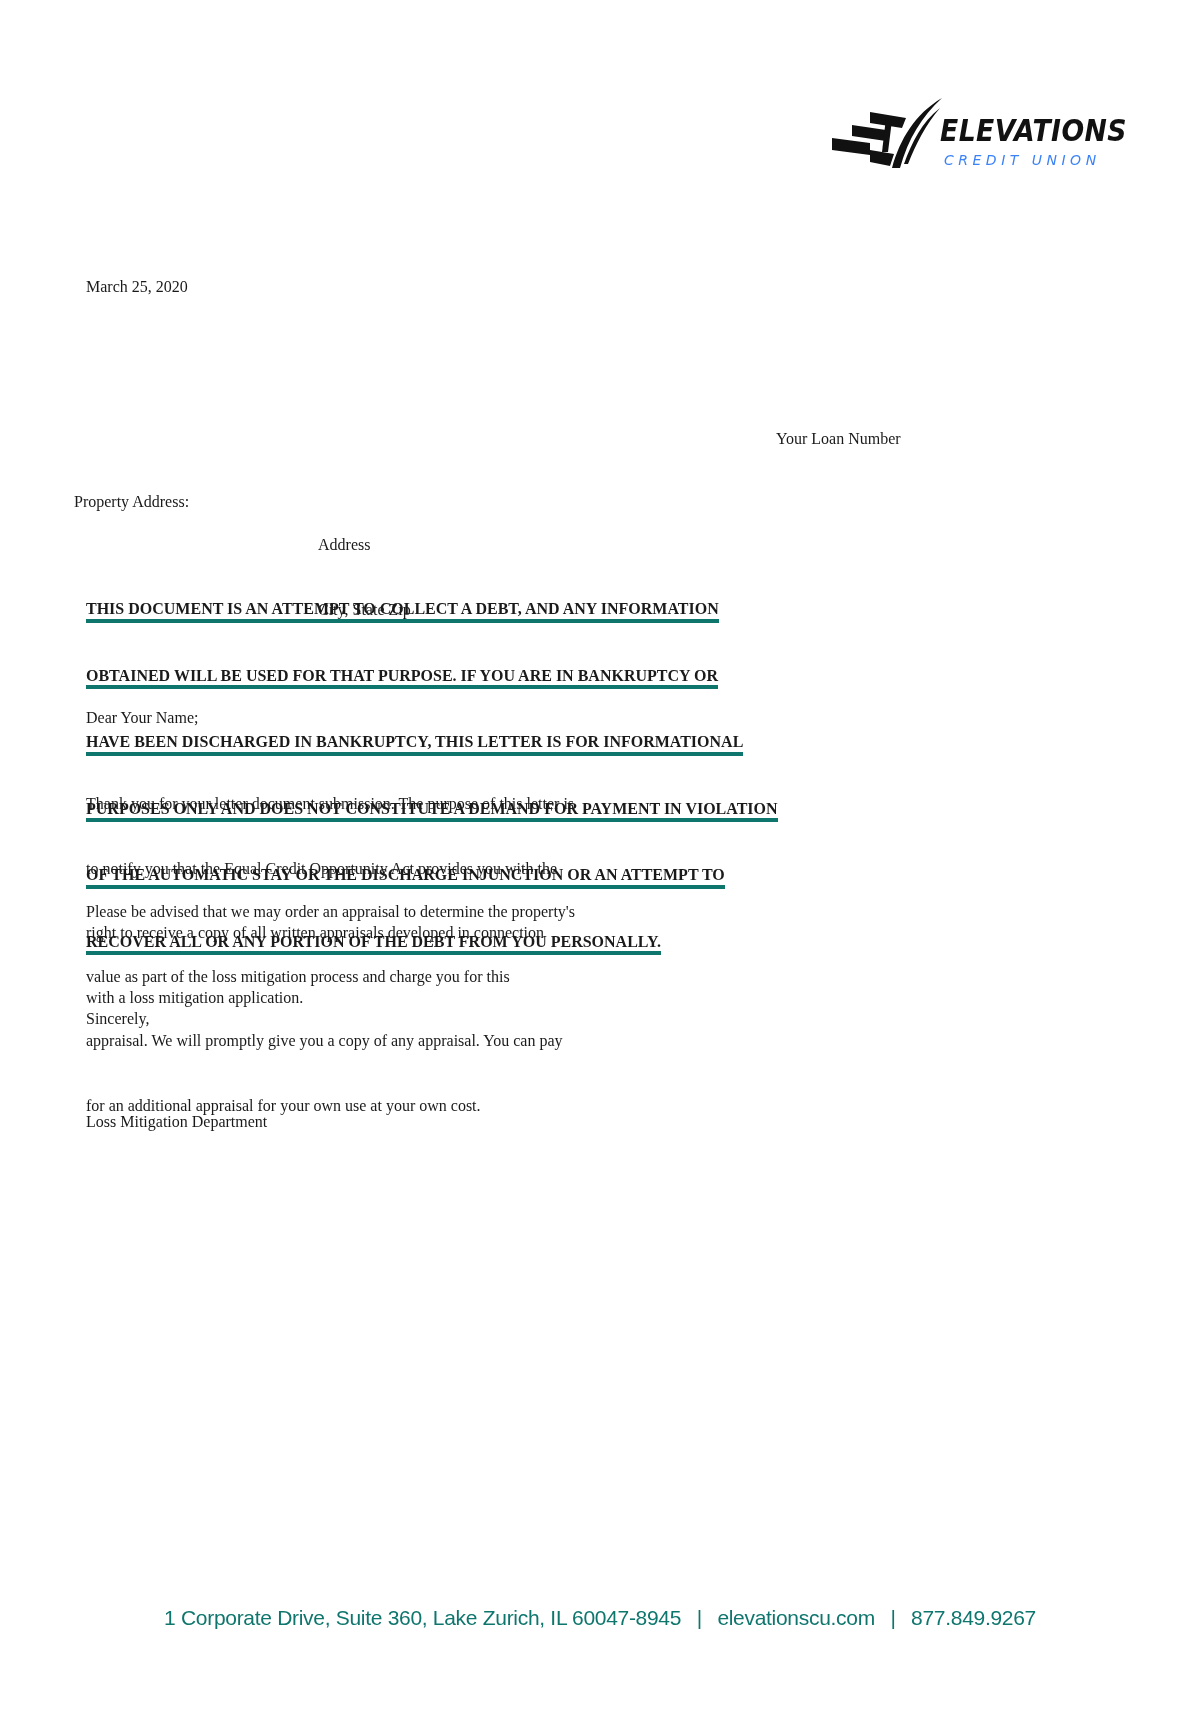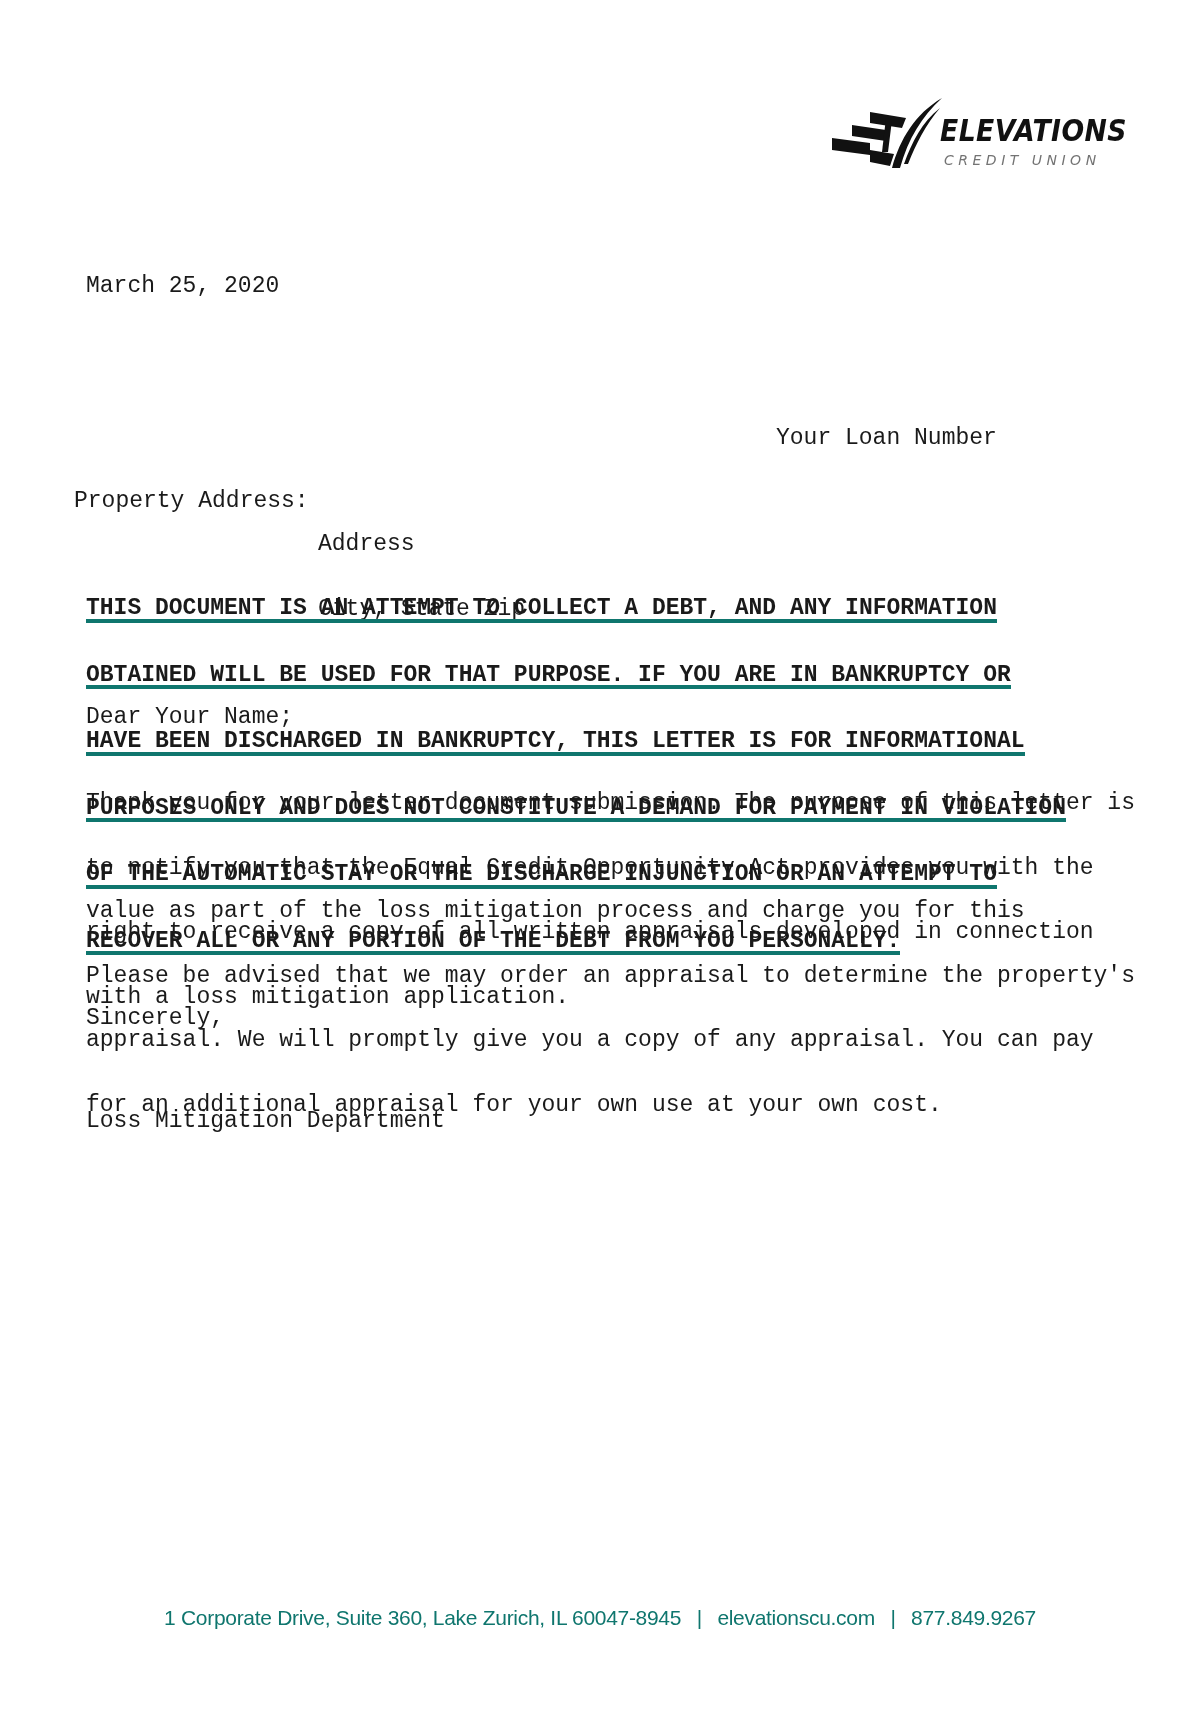--- a/index.html
+++ b/index.html
@@ -1,24 +1,24 @@
 <!DOCTYPE html>
 <html><head>
 <meta charset="utf-8">
 <style>
   html, body { margin: 0; padding: 0; background: #ffffff; }
   body { width: 1200px; height: 1715px; position: relative; overflow: hidden; }
   .page { position: absolute; left: 0; top: 0; width: 1200px; height: 1715px; background: #fff; }
-  .mono { font-family: Liberation Mono, monospace; font-size: 23px; color: #1a1a1a; line-height: 21.5px; white-space: pre; }
+  .mono { font-family: Liberation Serif, serif; font-size: 16px; color: #1a1a1a; line-height: 21.5px; white-space: pre; }
   .abs { position: absolute; }
 
   
   .logo { position: absolute; left: 830px; top: 94px; width: 300px; height: 80px; }
   .logo-word { position: absolute; left: 110px; top: 18px; font-family: "DejaVu Sans", sans-serif; font-weight: bold; font-style: italic; font-size: 31px; letter-spacing: 0.5px; color: #111; transform: scaleX(0.86); transform-origin: left top; }
-  .logo-sub { position: absolute; left: 114px; top: 58px; font-family: "DejaVu Sans", sans-serif; font-style: italic; font-size: 14px; letter-spacing: 4.5px; color: #737373; }
+  .logo-sub { position: absolute; left: 114px; top: 58px; font-family: "DejaVu Sans", sans-serif; font-style: italic; font-size: 14px; letter-spacing: 4.5px; color: #3b82f6; }
   .logo-mark { position: absolute; left: 0; top: 0; }
 
   .date { left: 86px; top: 276px; }
   .recipient { left: 86px; top: 363px; }
   .loan { left: 776px; top: 428px; }
   .prop-label { left: 74px; top: 491px; }
   .prop-addr { left: 318px; top: 491px; }
 
   .disclaimer { left: 86px; top: 556px; font-weight: bold; }
   .disclaimer span.line { display: block; width: max-content; border-bottom: 4px solid #0f766e; line-height: 19.5px; }
@@ -78,22 +78,22 @@
   <div class="abs mono salutation">Dear Your Name;</div>
 
   <div class="abs mono p1">
     <div>Thank you for your letter document submission. The purpose of this letter is</div>
     <div>to notify you that the Equal Credit Opportunity Act provides you with the</div>
     <div>right to receive a copy of all written appraisals developed in connection</div>
     <div>with a loss mitigation application.</div>
   </div>
 
   <div class="abs mono p2">
+    <div>Please be advised that we may order an appraisal to determine the property's</div>
     <div>value as part of the loss mitigation process and charge you for this</div>
-    <div>Please be advised that we may order an appraisal to determine the property's</div>
     <div>appraisal. We will promptly give you a copy of any appraisal. You can pay</div>
     <div>for an additional appraisal for your own use at your own cost.</div>
   </div>
 
 
   <div class="abs mono closing">Sincerely,</div>
 
   <div class="abs mono signature">Loss Mitigation Department</div>
 
   <div class="footer">

